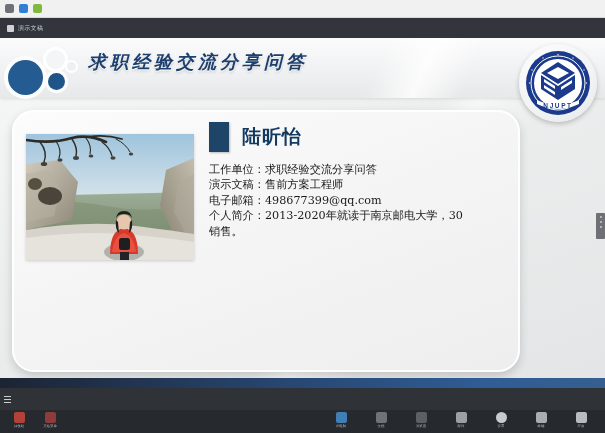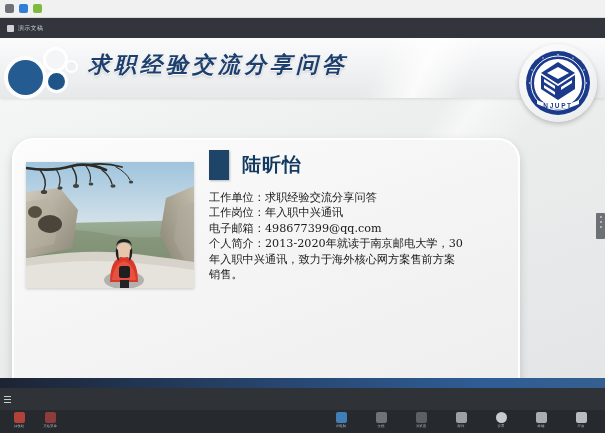--- a/index.html
+++ b/index.html
@@ -50,21 +50,21 @@
   .circles{position:absolute;left:4px;top:10px;width:78px;height:50px;}
   .c{position:absolute;border-radius:50%;}
   .c.big{left:4px;top:12px;width:35px;height:35px;background:#245b91;box-shadow:0 0 0 4px #fdfdfd;}
   .c.mid{left:42px;top:2px;width:19px;height:19px;background:#f4f5f6;box-shadow:0 0 0 3px #ffffff,0 1px 2px rgba(0,0,0,.12);}
   .c.sm{left:44px;top:25px;width:17px;height:17px;background:#1f5489;box-shadow:0 0 0 3px #fdfdfd;}
   .c.tiny{left:63px;top:14px;width:9px;height:9px;background:#eef0f1;box-shadow:0 0 0 2px #ffffff;}
 
   .slidetitle{
     position:absolute;left:88px;top:12px;
     font-family:"DejaVu Serif","Liberation Serif",serif;
-    font-size:22px;font-weight:700;font-style:italic;
+    font-size:18px;font-weight:700;font-style:italic;
     color:#1d3f6e;letter-spacing:4px;
     text-shadow:0 1px 0 rgba(255,255,255,.9),0 2px 3px rgba(0,0,0,.16);
     white-space:nowrap;
   }
 
   
   .crest{position:absolute;right:8px;top:6px;width:78px;height:78px;}
   .crest .ring{
     position:absolute;inset:0;border-radius:50%;
     background:radial-gradient(circle at 38% 30%,#ffffff 0%,#f2f3f4 60%,#e3e4e5 100%);
@@ -73,21 +73,20 @@
   .crest svg{position:absolute;left:4px;top:4px;}
 
   
   .card{
     position:absolute;left:12px;top:72px;width:508px;height:262px;
     border-radius:22px;
     background:linear-gradient(160deg,#fcfcfc 0%,#f4f4f5 50%,#eeeeef 100%);
     border:2px solid #ffffff;
     box-shadow:0 4px 10px rgba(0,0,0,.16);
     box-sizing:border-box;
-    margin-top:28px;
   }
   .photo{
     position:absolute;left:12px;top:22px;width:168px;height:126px;
     background:#d9dde0;overflow:hidden;
     box-shadow:0 1px 3px rgba(0,0,0,.18);
   }
   .photo svg{display:block;}
 
   .namerow{position:absolute;left:195px;top:10px;display:flex;align-items:center;gap:13px;}
   .namebar{width:20px;height:30px;background:#1e4568;box-shadow:1px 1px 2px rgba(0,0,0,.25);}
@@ -261,24 +260,23 @@
       </svg>
     </div>
 
     <div class="namerow">
       <span class="namebar"></span>
       <span class="name">陆昕怡</span>
     </div>
 
     <div class="bio">
       <div>工作单位：求职经验交流分享问答</div>
-      <div>工作岗位：年入职中兴通讯</div>
+      <div>演示文稿：售前方案工程师</div>
       <div>电子邮箱：498677399@qq.com</div>
       <div>个人简介：2013-2020年就读于南京邮电大学，30</div>
-      <div>年入职中兴通讯，致力于海外核心网方案售前方案</div>
       <div>销售。</div>
     </div>
   </div>
 
   <div class="scrollnub">
     <span></span>
     <span></span>
     <span></span>
   </div>
 </div>

